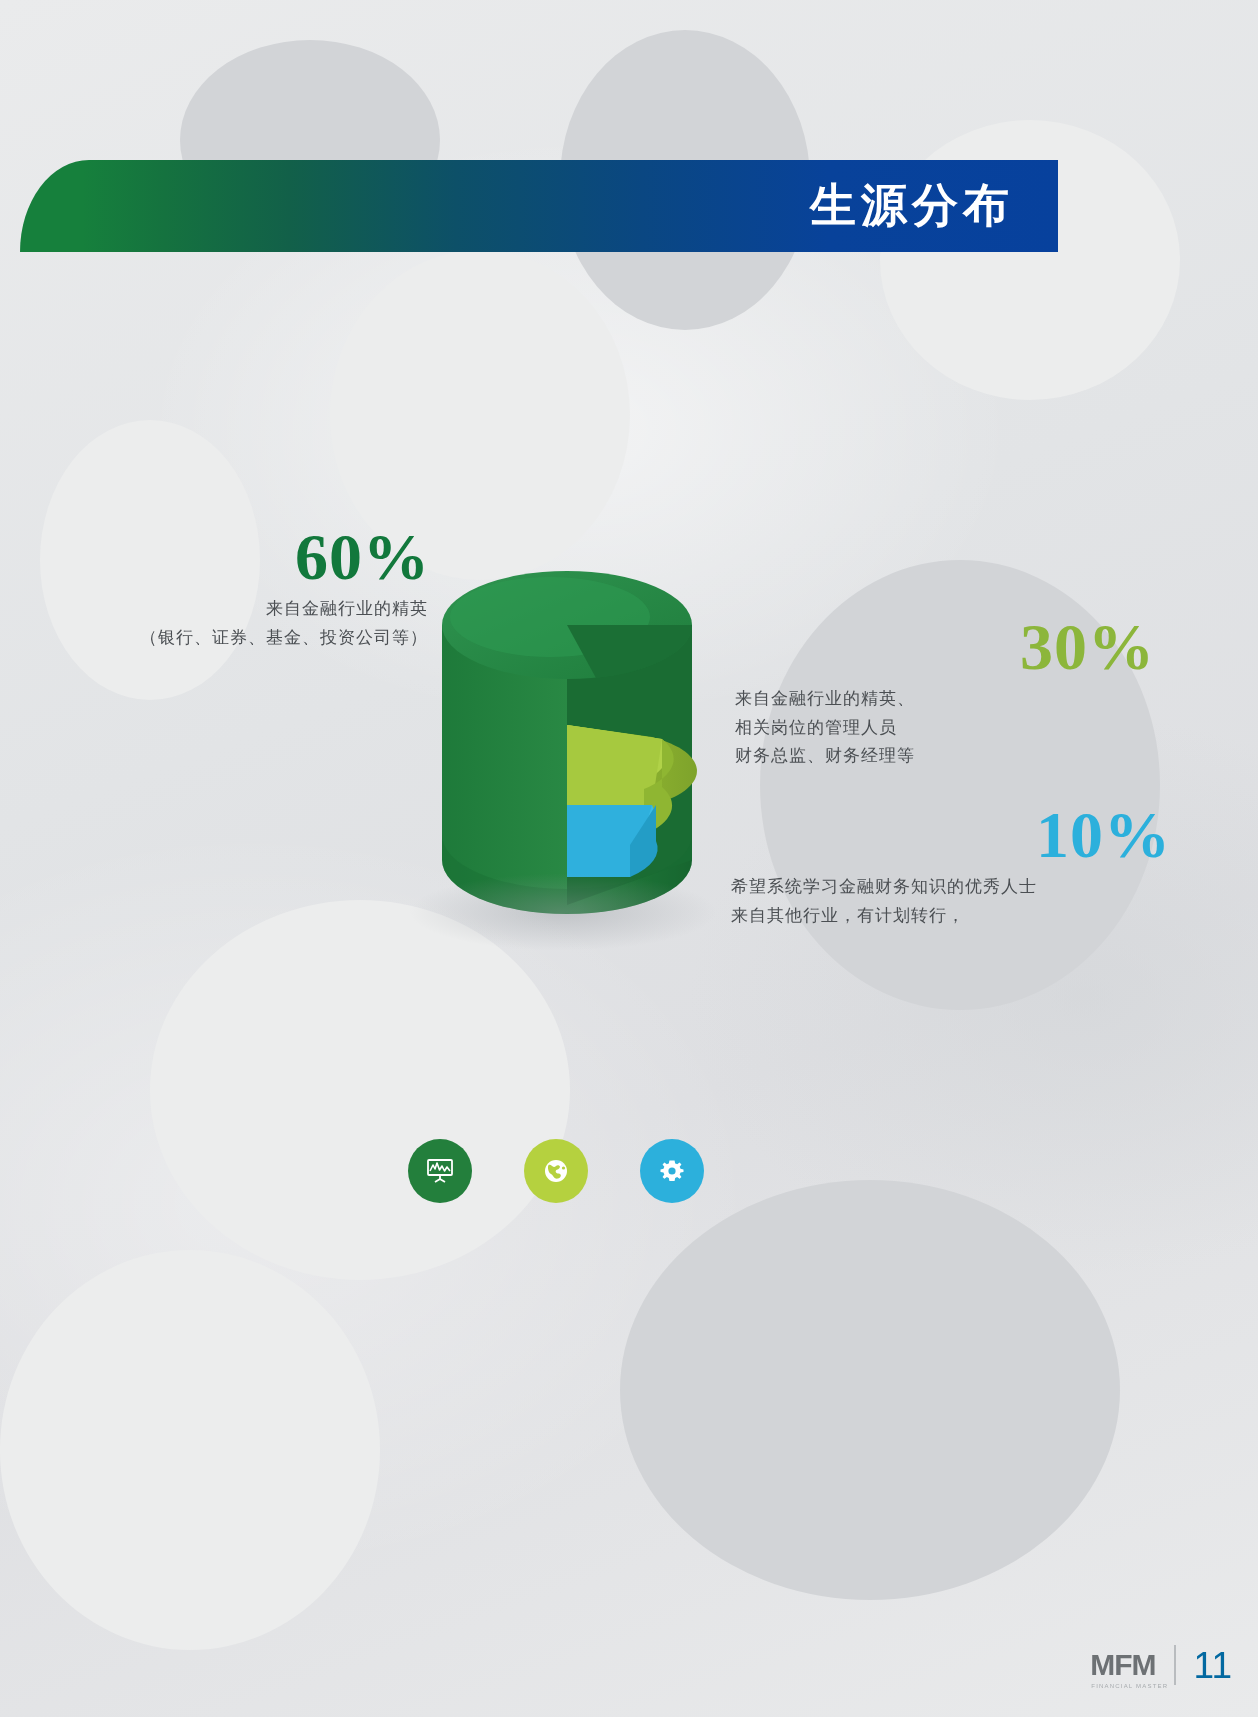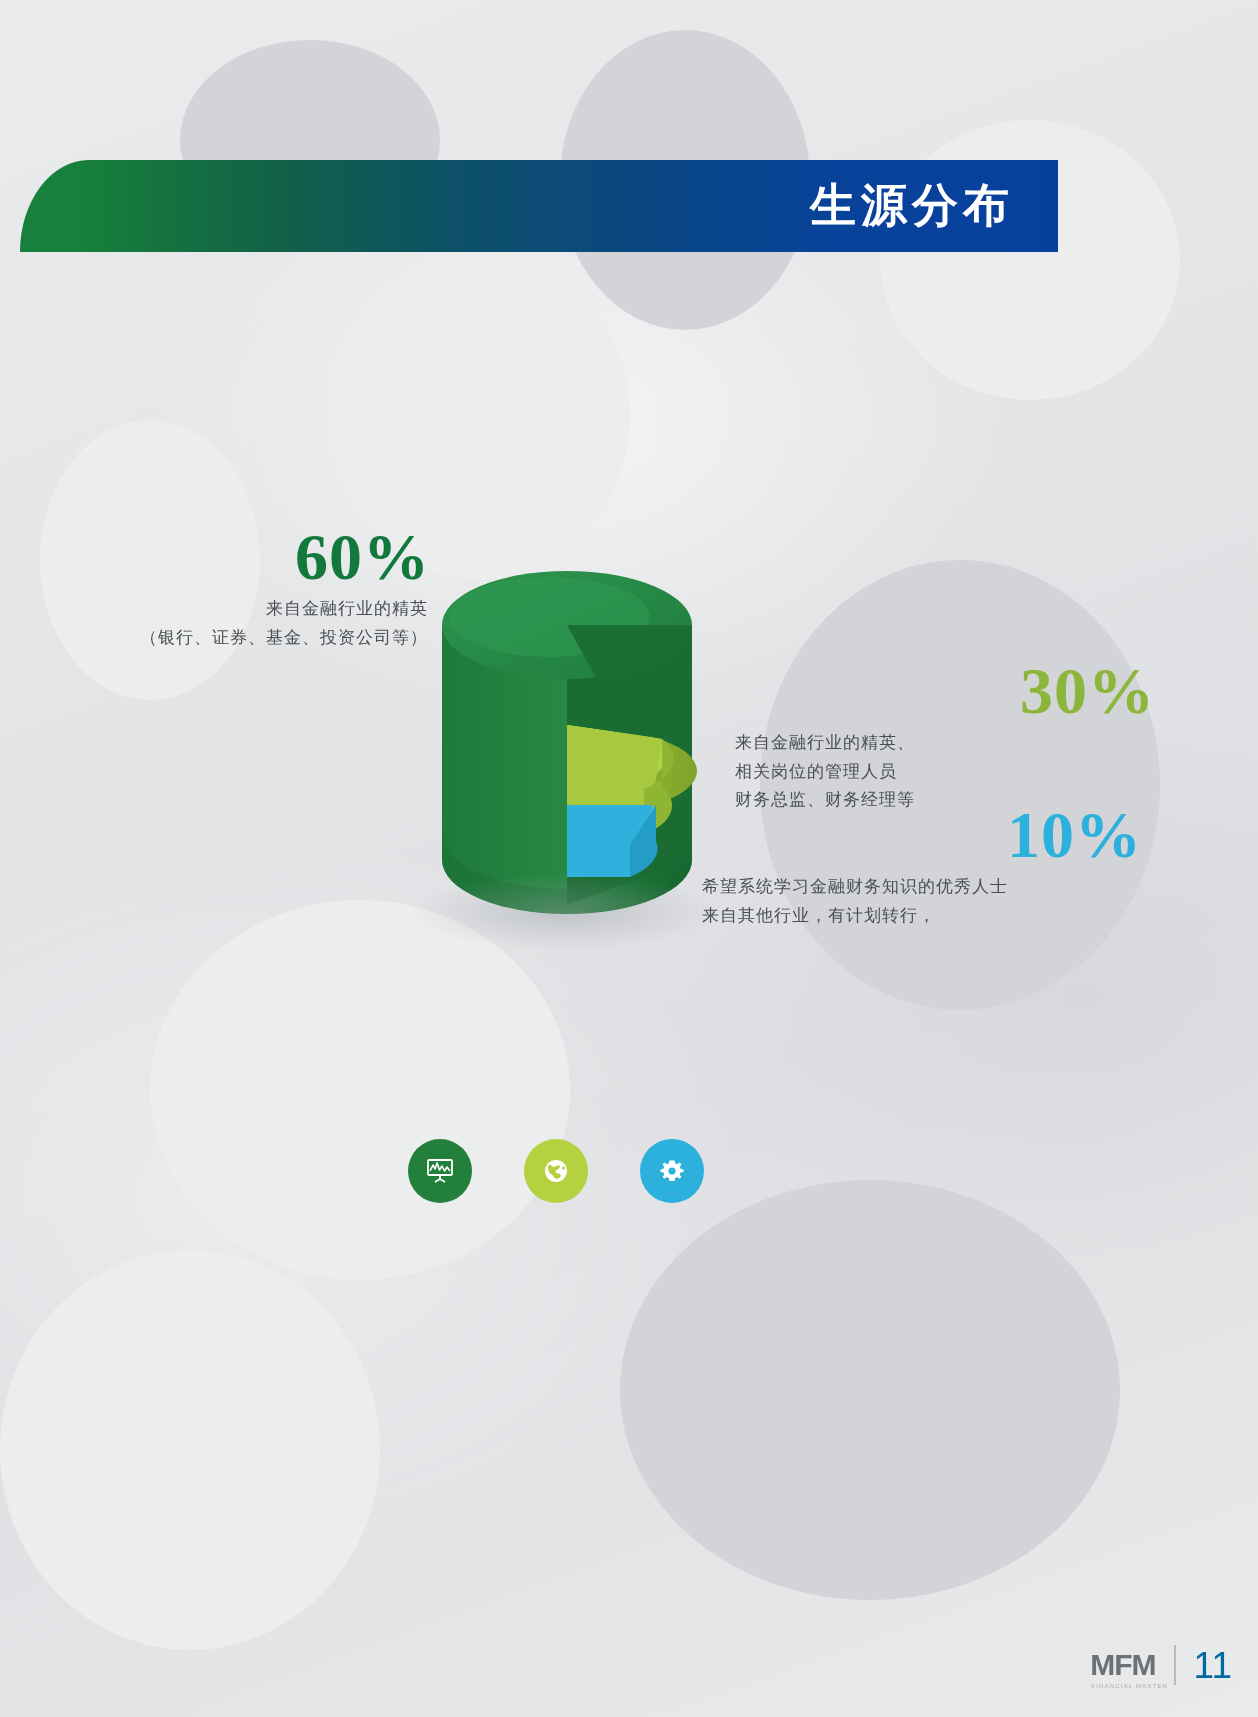--- a/index.html
+++ b/index.html
@@ -69,23 +69,23 @@
     line-height:1.68;
     letter-spacing:1px;
     white-space:nowrap;
   }
 
   #stat-60 { left:10px; top:522px; width:420px; text-align:right; }
   #stat-60 .pct { color:#12783c; }
   #stat-60 .lines div { padding-right:2px; }
 
   #stat-30 { left:735px; top:612px; width:420px; text-align:left; }
-  #stat-30 .pct { color:#8cb63b;margin-top:44px; }
-
-  #stat-10 { left:702px; top:800px; width:440px; text-align:left; }
+  #stat-30 .pct { color:#8cb63b; }
+
+  #stat-10 { left:731px; top:800px; width:440px; text-align:left; }
   #stat-10 .pct { color:#2cb0dc; }
 
   
   #pie-chart { position:absolute; left:400px; top:505px; width:330px; height:470px; z-index:4; }
   #pie-chart .shadow {
     position:absolute; left:8px; top:368px; width:310px; height:78px;
     background:radial-gradient(ellipse at center, rgba(150,155,160,.42) 0%, rgba(160,165,170,0) 70%);
     border-radius:50%;
   }
 

